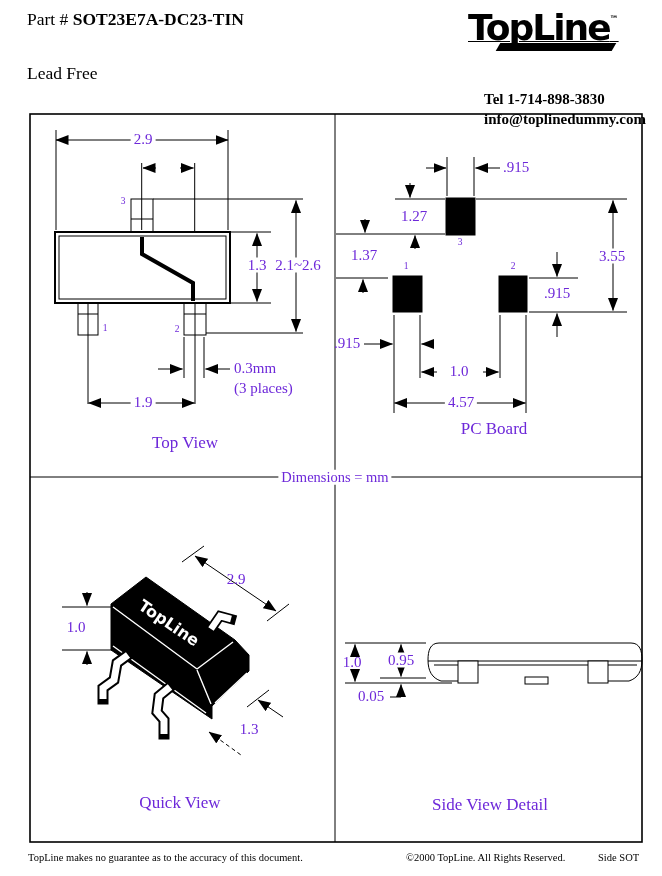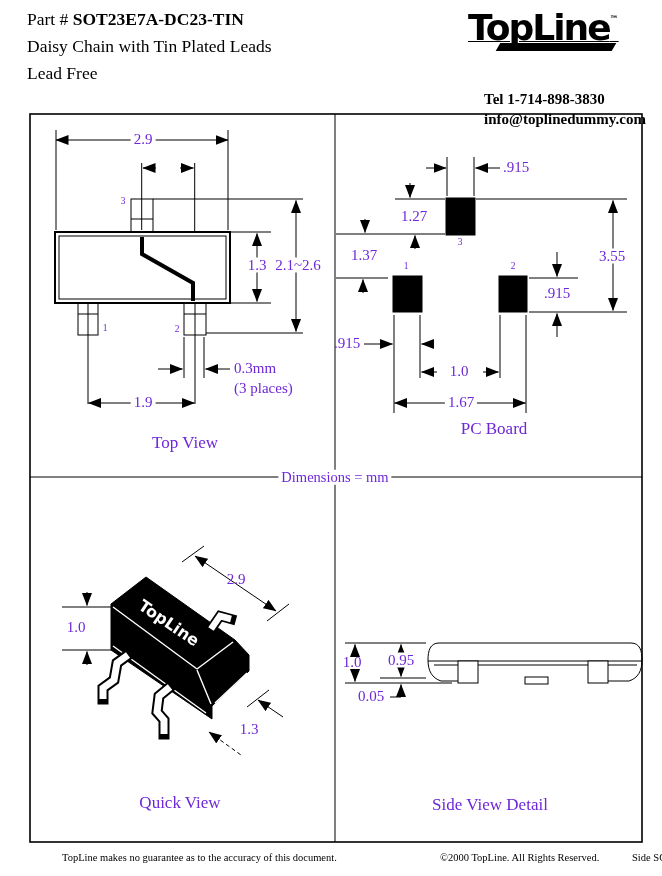--- a/index.html
+++ b/index.html
@@ -4,21 +4,21 @@
 <style>
   html,body{margin:0;padding:0;background:#fff;}
   #page{position:relative;width:662px;height:876px;background:#fff;font-family:"Liberation Serif",serif;color:#000;overflow:hidden;}
   svg{position:absolute;left:0;top:0;}
   .lbl{position:absolute;font:15px "Liberation Serif",serif;color:#6d28d9;transform:translate(-50%,-50%);white-space:nowrap;line-height:1;}
   .bg{background:#fff;padding:0 3px;}
   .lft{transform:translateY(-50%);}
   .pin{font-size:9.5px;}
   .cap{font-size:17px;}
   .hdr{position:absolute;font-size:17.5px;white-space:nowrap;line-height:1;}
-  .ft{position:absolute;font:10.5px "Liberation Serif",serif;white-space:nowrap;margin-left:34px;}
+  .ft{position:absolute;font:10.5px "Liberation Serif",serif;white-space:nowrap;}
   .logo-wrap{position:absolute;left:468px;top:10px;width:160px;text-decoration:underline;}
   .logo-text{font-family:"DejaVu Sans",sans-serif;font-weight:bold;font-size:36px;letter-spacing:-2px;line-height:1;}
   .logo-tm{font-family:"DejaVu Sans",sans-serif;font-weight:bold;font-size:9px;vertical-align:18px;letter-spacing:0;}
   .logo-bar{height:8px;background:#000;width:116px;margin-left:30px;margin-top:-3px;transform:skewX(-30deg);}
   .contact{position:absolute;font-weight:bold;font-size:15px;white-space:nowrap;line-height:1;margin-top:31px;}
   .qv-logo{position:absolute;color:#fff;font-family:"DejaVu Sans",sans-serif;font-weight:bold;font-size:16px;transform:translate(-50%,-50%) rotate(34deg);letter-spacing:0;}
 </style>
 </head>
 <body>
 
@@ -159,21 +159,20 @@
         <line x1="401" y1="695" x2="401" y2="684.5" marker-end="url(#ah)"></line>
         <line x1="390" y1="697" x2="401" y2="697"></line>
       </g>
     </g>
   </svg>
 
   <div class="hdr" style="left:27px;top:11px">
     <span>Part #</span>
     <b>SOT23E7A-DC23-TIN</b>
   </div>
-  <div class="hdr" style="left:27px;top:38px">Daisy Chain with Tin Plated Leads</div>
   <div class="hdr" style="left:27px;top:65px">Lead Free</div>
 
   <div class="logo-wrap">
     <span class="logo-text">TopLine</span><span class="logo-tm">™</span>
     <div class="logo-bar"></div>
   </div>
   <div class="contact" style="left:484px;top:61px">Tel 1-714-898-3830</div>
   <div class="contact" style="left:484px;top:81px">info@toplinedummy.com</div>
 
   <span class="lbl bg" style="left:335px;top:477px;font-size:14.5px">Dimensions = mm</span>
@@ -189,21 +188,21 @@
   <span class="lbl pin" style="left:123px;top:202px">3</span>
   <span class="lbl cap" style="left:185px;top:442px">Top View</span>
 
   <span class="lbl lft" style="left:503px;top:167px">.915</span>
   <span class="lbl" style="left:414px;top:216px">1.27</span>
   <span class="lbl" style="left:364px;top:255px">1.37</span>
   <span class="lbl bg" style="left:612px;top:256px">3.55</span>
   <span class="lbl" style="left:557px;top:293px">.915</span>
   <span class="lbl lft" style="left:334px;top:343px">.915</span>
   <span class="lbl" style="left:459px;top:371px">1.0</span>
-  <span class="lbl bg" style="left:461px;top:402px">1.67</span>
+  <span class="lbl bg" style="left:461px;top:402px">4.57</span>
   <span class="lbl pin" style="left:406px;top:267px">1</span>
   <span class="lbl pin" style="left:513px;top:267px">2</span>
   <span class="lbl pin" style="left:460px;top:243px">3</span>
   <span class="lbl cap" style="left:494px;top:428px">PC Board</span>
 
   <span class="lbl" style="left:76px;top:627px">1.0</span>
   <span class="lbl" style="left:236px;top:579px">2.9</span>
   <span class="lbl" style="left:249px;top:729px">1.3</span>
   <span class="qv-logo" style="left:169px;top:623px">TopLine</span>
   <span class="lbl cap" style="left:180px;top:802px">Quick View</span>

